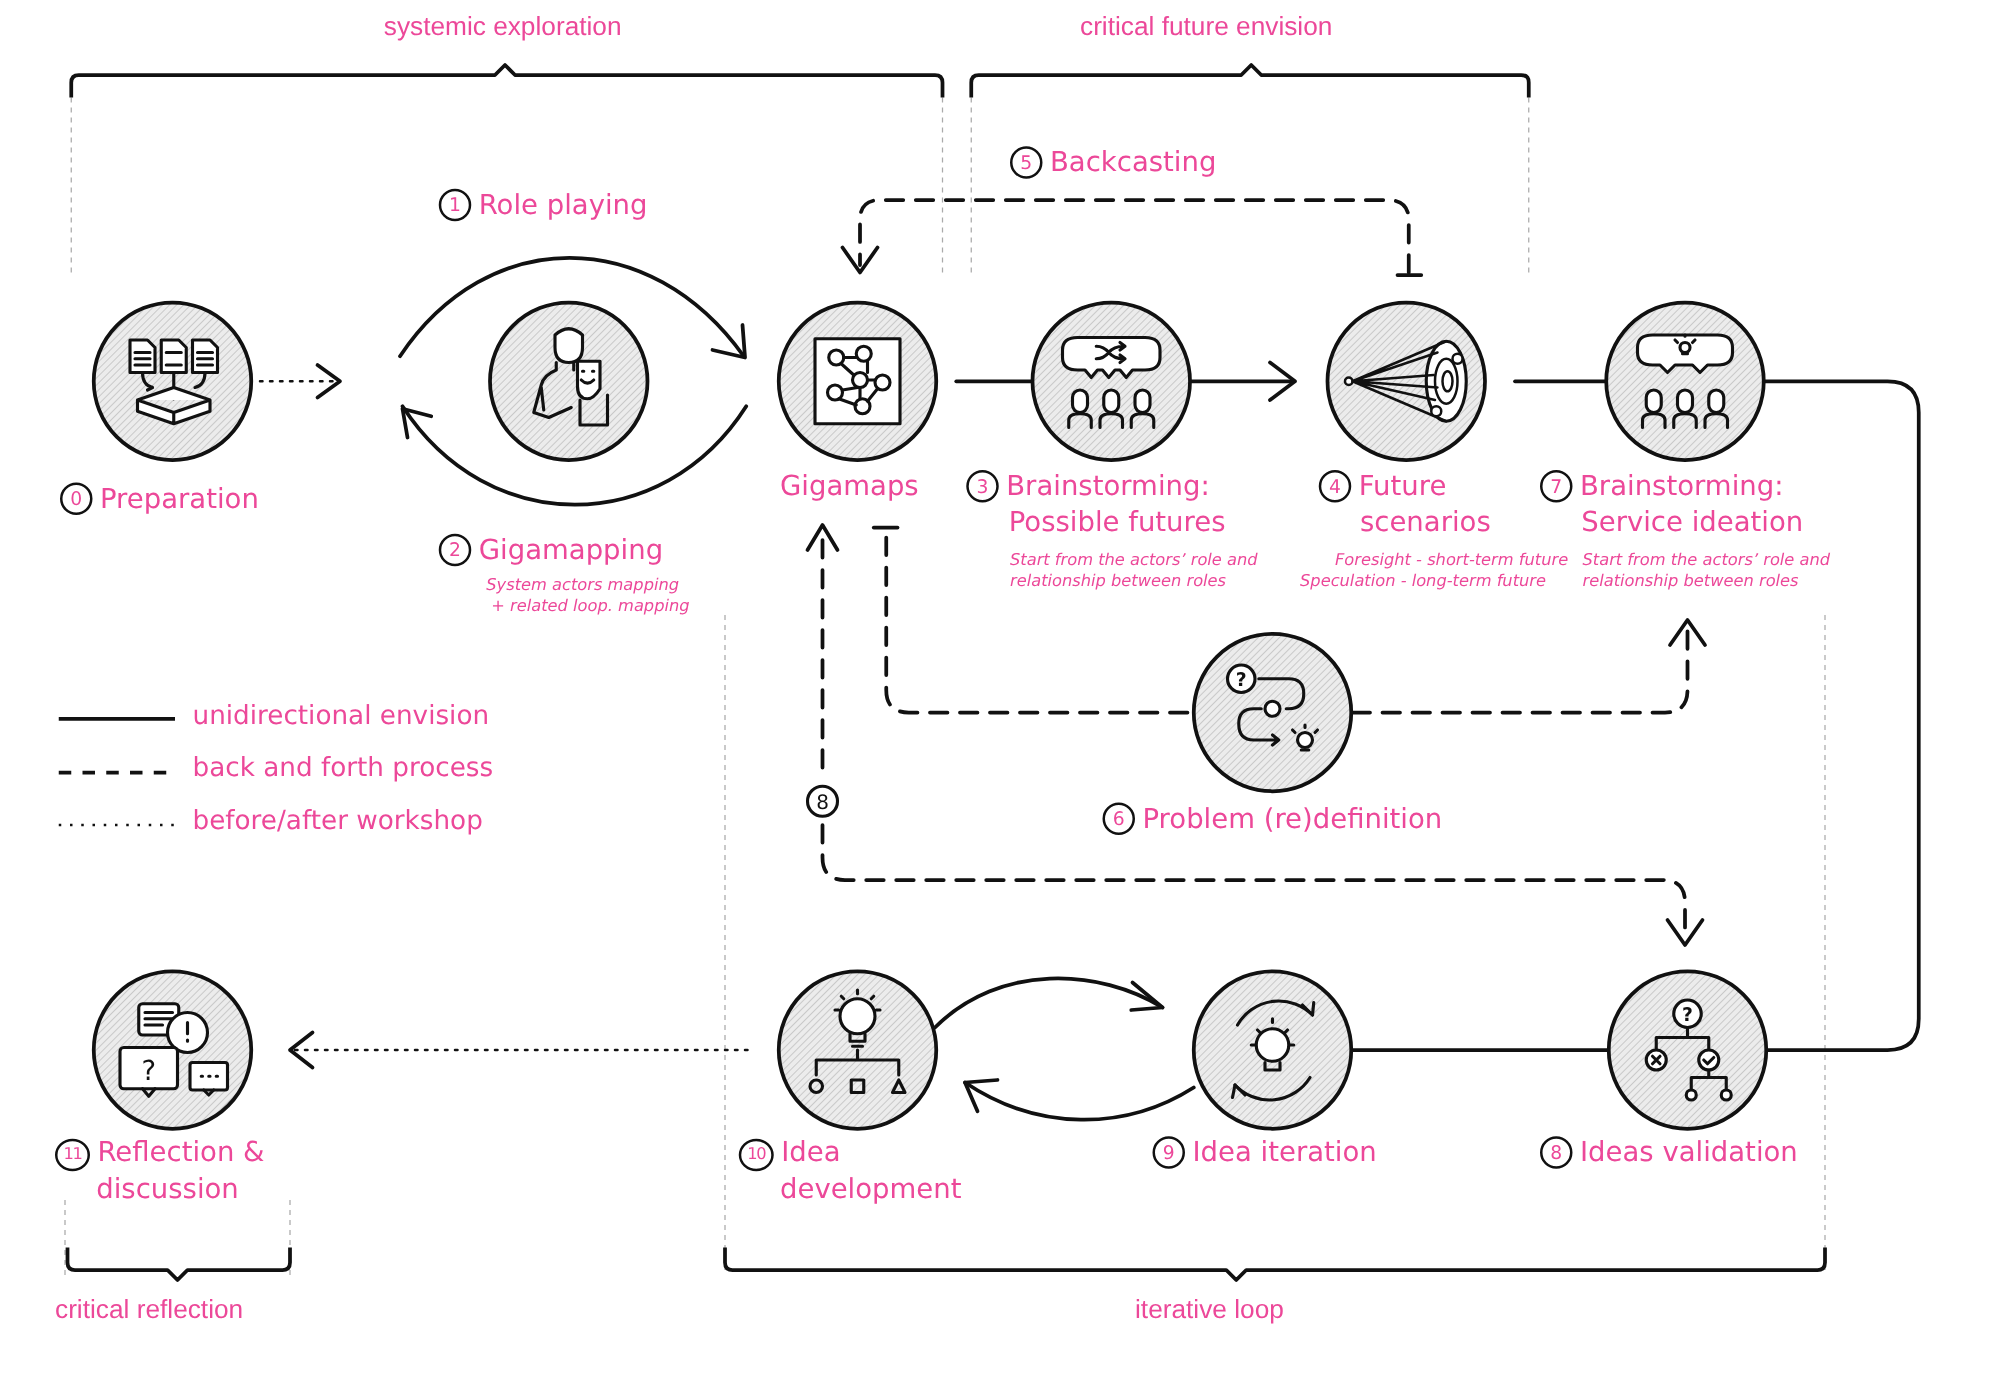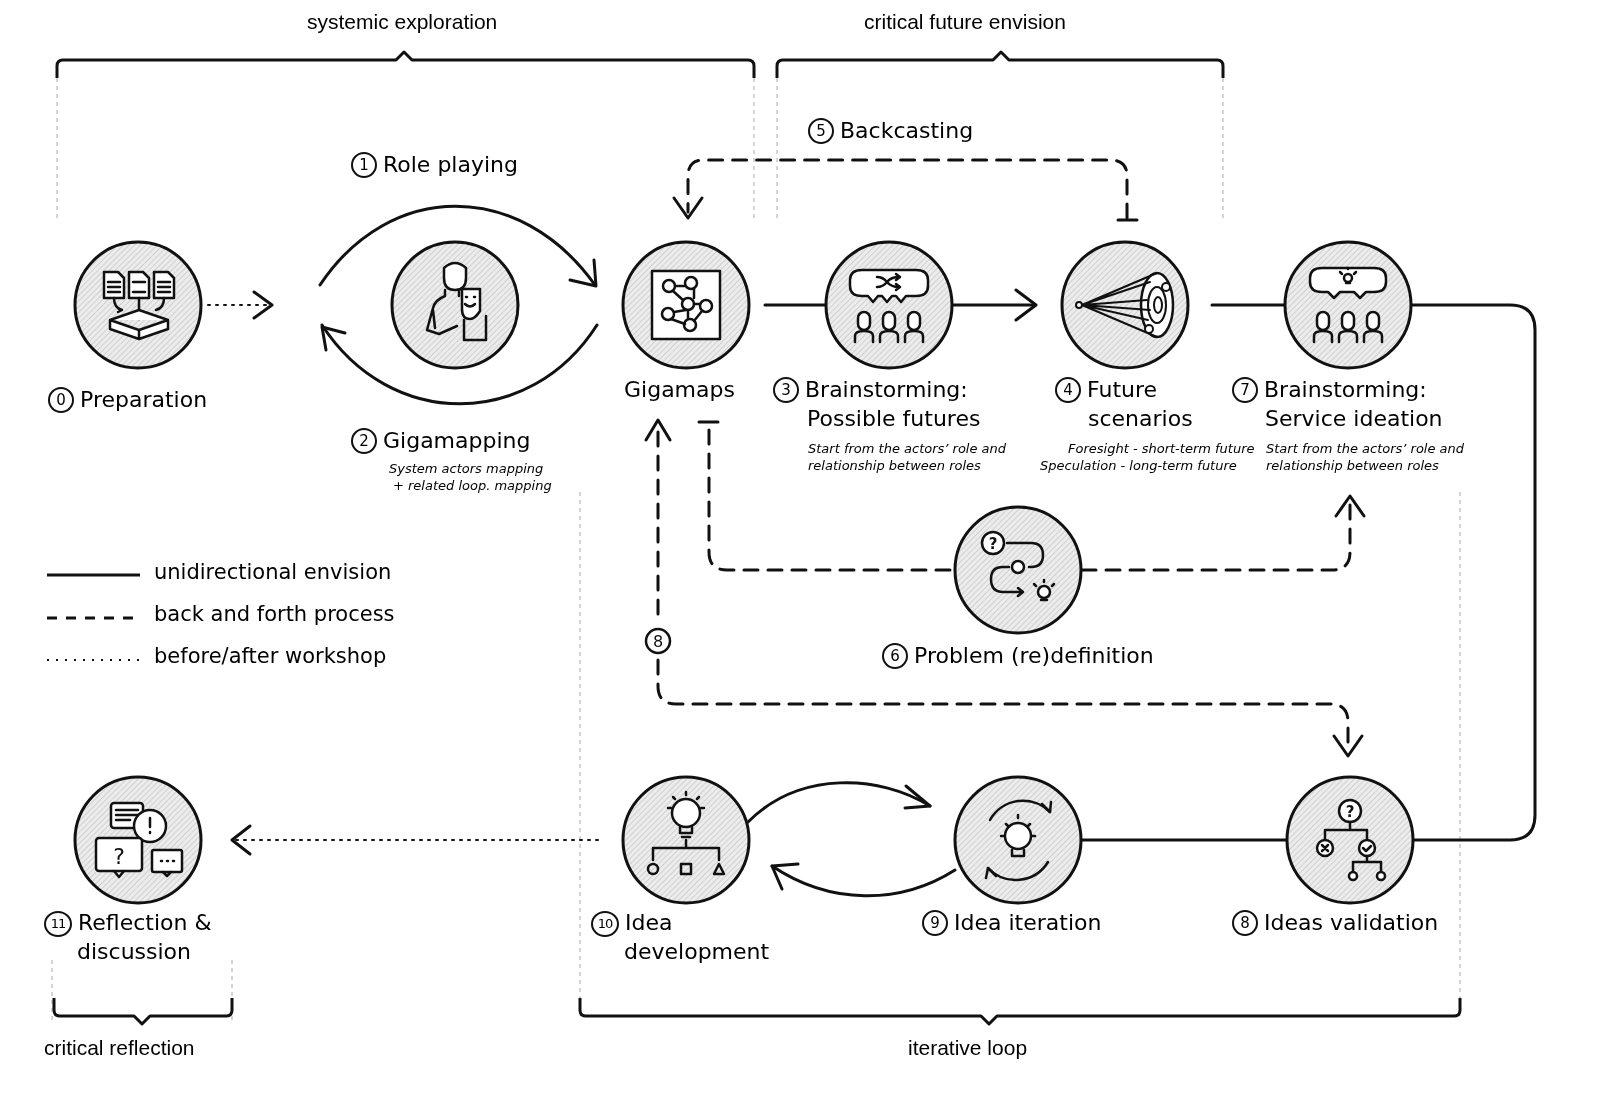--- a/index.html
+++ b/index.html
@@ -1,19 +1,19 @@
 <!DOCTYPE html>
 <html><head>
 <meta charset="utf-8">
 <style>
   html, body { margin:0; padding:0; background:#ffffff; }
   body { width:1603px; height:1114px; position:relative; overflow:hidden;
          font-family:"DejaVu Sans", "Liberation Sans", sans-serif; color:#111; }
   #canvas { position:absolute; left:0; top:0; }
-  .lbl { position:absolute; white-space:nowrap; color:#000000; }
+  .lbl { position:absolute; white-space:nowrap; color:#ec4899; }
   .group-lbl { font-size:21px; font-family:"Liberation Sans","DejaVu Sans",sans-serif; }
   .step { font-size:22px; line-height:29px; }
   .step .num { display:inline-block; width:22px; height:22px; border:2px solid #111; border-radius:50%;
                font-size:15px; line-height:22px; text-align:center; margin-right:6px; vertical-align:2px;
                box-sizing:content-box; }
   .step .num.wide { width:24px; font-size:13px; letter-spacing:-1px; }
   .sub { font-size:13px; font-style:italic; line-height:17px; }
   .legend { font-size:21px; }
 </style>
 </head>

